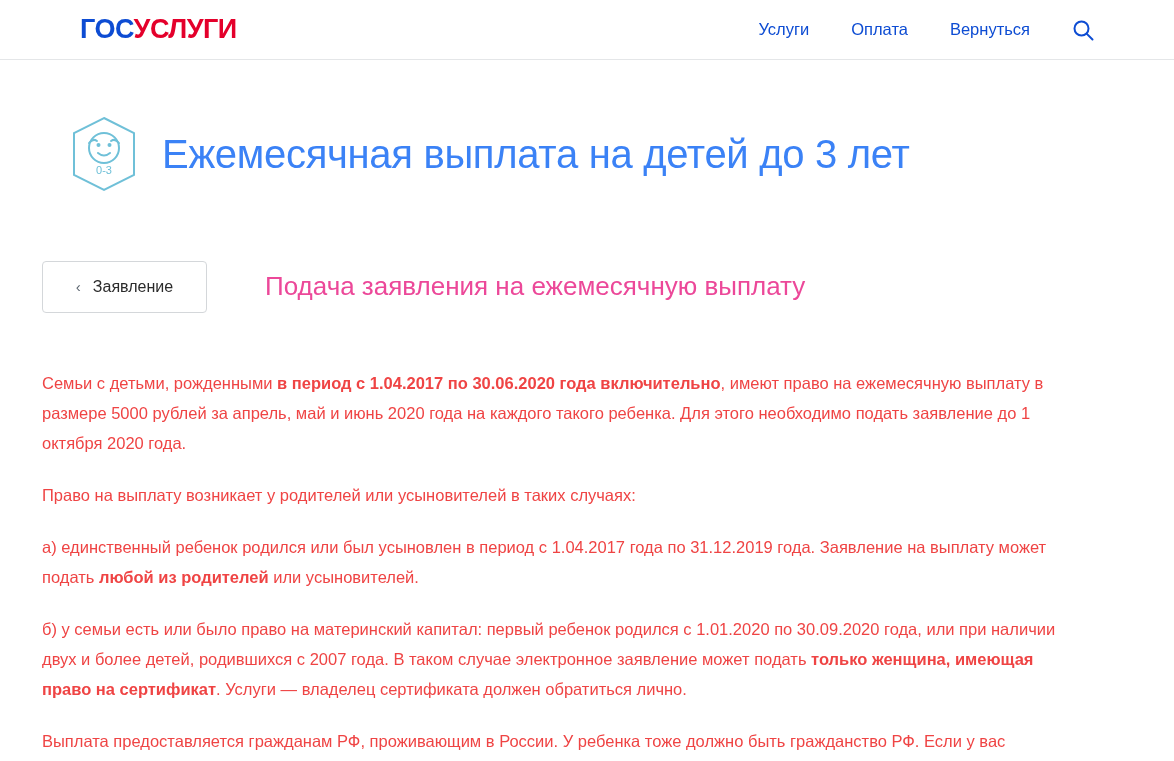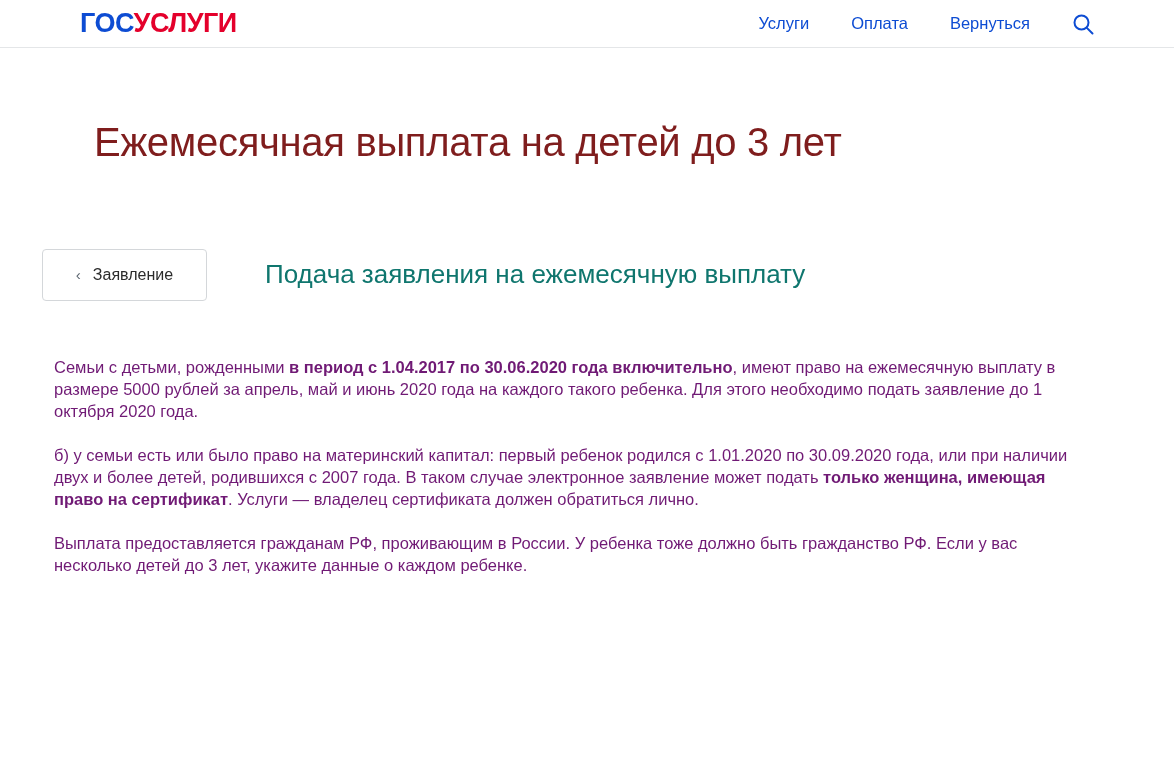--- a/index.html
+++ b/index.html
@@ -11,21 +11,21 @@
   }
   body {
     width: 1174px;
     height: 761px;
     overflow: hidden;
     color: #333333;
   }
 
   
   .header {
-    height: 48px;
+    height: 60px;
     display: flex;
     align-items: center;
     border-bottom: 1px solid #e4e6e8;
     background: #ffffff;
     position: relative;
   }
   .logo {
     margin-left: 80px;
     font-size: 27px;
     font-weight: bold;
@@ -68,23 +68,23 @@
   }
   .badge-icon {
     width: 84px;
     height: 84px;
     flex: 0 0 84px;
     position: relative;
   }
   .page-title {
     font-size: 40px;
     font-weight: 400;
-    color: #7f1d1d;
+    color: #3b82f6;
     letter-spacing: -0.3px;
-    margin-left: 32px;
+    margin-left: 16px;
     white-space: nowrap;
   }
 
   
   .sub-row {
     display: flex;
     align-items: center;
     margin-top: 46px;
     padding-left: 42px;
   }
@@ -105,35 +105,35 @@
   }
   .back-chevron {
     font-size: 15px;
     color: #5c6670;
     line-height: 1;
   }
   .section-title {
     margin-left: 58px;
     font-size: 26px;
     font-weight: 400;
-    color: #0f766e;
+    color: #ec4899;
     white-space: nowrap;
   }
 
   
   .content {
     padding-left: 42px;
     padding-right: 100px;
     margin-top: 44px;
   }
   .para {
     font-size: 16.5px;
-    line-height: 22px;
-    color: #701a75;
-    margin: 0 0 22px 12px;
+    line-height: 30px;
+    color: #ef4444;
+    margin: 0 0 22px 0;
     max-width: 1030px;
   }
   .para b { font-weight: bold; }
 </style>
 </head>
 <body>
 
 <div class="header">
   <div class="logo">
     <span class="gos">ГОС</span><span class="uslugi">УСЛУГИ</span>
@@ -145,33 +145,47 @@
     <span class="search-icon-wrap">
       <svg width="22" height="22" viewBox="0 0 22 22" fill="none">
         <circle cx="9.5" cy="9.5" r="7" stroke="#0d4cd3" stroke-width="2"></circle>
         <line x1="14.6" y1="14.6" x2="20.5" y2="20.5" stroke="#0d4cd3" stroke-width="2" stroke-linecap="round"></line>
       </svg>
     </span>
   </div>
 </div>
 
 <div class="title-row">
+  <div class="badge-icon">
+    <svg width="84" height="84" viewBox="0 0 84 84" fill="none">
+      <path d="M42 6 L72 21 L72 63 L42 78 L12 63 L12 21 Z" stroke="#6fc0d8" stroke-width="2" fill="none"></path>
+      <circle cx="42" cy="36" r="15" stroke="#6fc0d8" stroke-width="2" fill="none"></circle>
+      <circle cx="36.5" cy="33" r="2" fill="#6fc0d8"></circle>
+      <circle cx="47.5" cy="33" r="2" fill="#6fc0d8"></circle>
+      <path d="M36 41 Q42 46 48 41" stroke="#6fc0d8" stroke-width="2" fill="none" stroke-linecap="round"></path>
+      <path d="M27 31 Q31 26 35 29" stroke="#6fc0d8" stroke-width="2" fill="none" stroke-linecap="round"></path>
+      <path d="M57 31 Q53 26 49 29" stroke="#6fc0d8" stroke-width="2" fill="none" stroke-linecap="round"></path>
+      <text x="42" y="62" font-family="Liberation Sans, sans-serif" font-size="11" fill="#6fc0d8" text-anchor="middle">0-3</text>
+    </svg>
+  </div>
   <h1 class="page-title">Ежемесячная выплата на детей до 3 лет</h1>
 </div>
 
 <div class="sub-row">
   <button class="back-button">
     <span class="back-chevron">‹</span>
     <span>Заявление</span>
   </button>
   <h2 class="section-title">Подача заявления на ежемесячную выплату</h2>
 </div>
 
 <div class="content">
   <p class="para"><span>Семьи с детьми, рожденными </span><b>в период с 1.04.2017 по 30.06.2020 года включительно</b><span>, имеют право на ежемесячную выплату в размере 5000 рублей за апрель, май и июнь 2020 года на каждого такого ребенка. Для этого необходимо подать заявление до 1 октября 2020 года.</span></p>
 
+  <p class="para">Право на выплату возникает у родителей или усыновителей в таких случаях:</p>
 
+  <p class="para"><span>а) единственный ребенок родился или был усыновлен в период с 1.04.2017 года по 31.12.2019 года. Заявление на выплату может подать </span><b>любой из родителей</b><span> или усыновителей.</span></p>
 
   <p class="para"><span>б) у семьи есть или было право на материнский капитал: первый ребенок родился с 1.01.2020 по 30.09.2020 года, или при наличии двух и более детей, родившихся с 2007 года. В таком случае электронное заявление может подать </span><b>только женщина, имеющая право на сертификат</b><span>. Услуги — владелец сертификата должен обратиться лично.</span></p>
 
   <p class="para">Выплата предоставляется гражданам РФ, проживающим в России. У ребенка тоже должно быть гражданство РФ. Если у вас несколько детей до 3 лет, укажите данные о каждом ребенке.</p>
 
 </div>
 
 </body></html>

